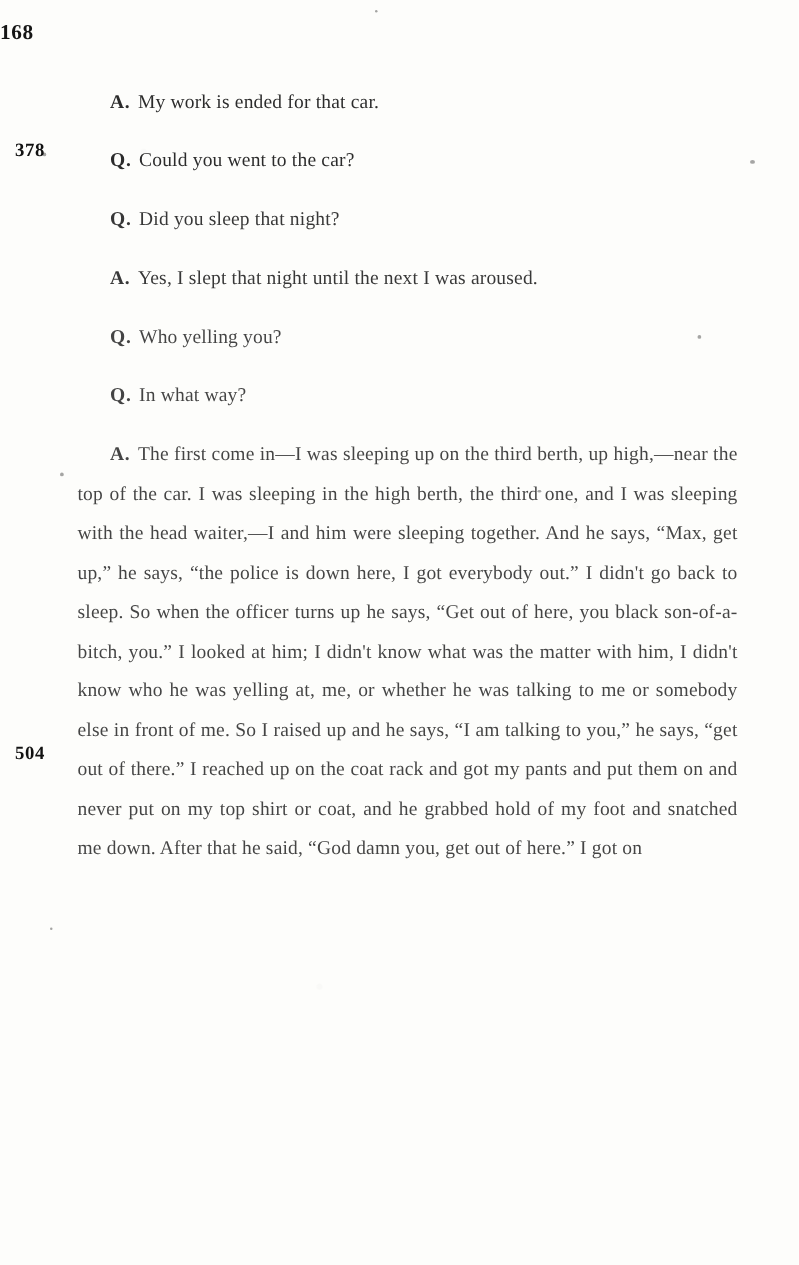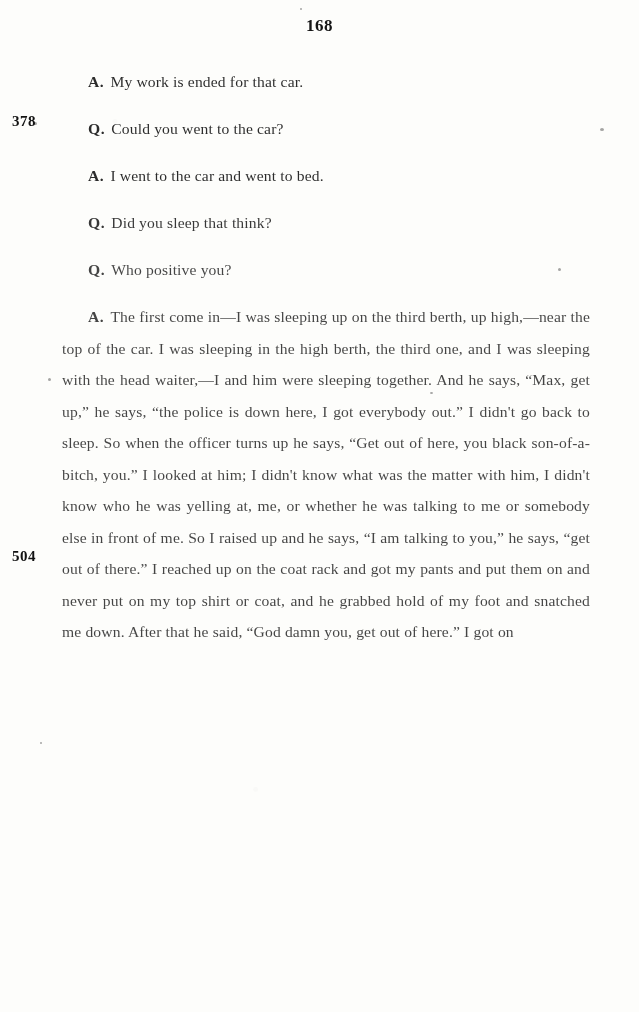--- a/index.html
+++ b/index.html
@@ -22,21 +22,20 @@
       radial-gradient(circle at 18% 12%, rgba(0,0,0,0.016) 0 2px, transparent 3px),
       radial-gradient(circle at 72% 40%, rgba(0,0,0,0.014) 0 2px, transparent 3px),
       radial-gradient(circle at 40% 78%, rgba(0,0,0,0.015) 0 2px, transparent 3px),
       #fdfdfb;
   }
   .page-number {
     position: absolute;
     top: 16px;
     left: 0;
     width: 639px;
-    text-align: center;
     font-size: 17px;
     font-weight: bold;
     letter-spacing: 0.5px;
     color: #151515;
   }
   .body-text {
     position: absolute;
     top: 50px;
     left: 62px;
     width: 528px;
@@ -91,39 +90,43 @@
     <div class="qa-block">
       <span class="line-num"></span>
       <p class="para indent fade-1"><span class="speaker">A.</span><span>My work is ended for that car.</span></p>
     </div>
 
     <div class="qa-block">
       <span class="line-num">378</span>
       <p class="para indent fade-1"><span class="speaker">Q.</span><span>Could you went to the car?</span></p>
     </div>
 
-    <div class="qa-block">
-      <span class="line-num"></span>
-      <p class="para indent fade-1"><span class="speaker">A.</span><span>I went to the car and went to bed.</span></p>
-    </div>
 
 
 
     <div class="qa-block">
       <span class="line-num"></span>
-      <p class="para indent fade-2"><span class="speaker">Q.</span><span>Did you sleep that think?</span></p>
+      <p class="para indent fade-2"><span class="speaker">Q.</span><span>Did you sleep that night?</span></p>
+    </div>
+
+    <div class="qa-block">
+      <span class="line-num"></span>
+      <p class="para indent fade-2"><span class="speaker">A.</span><span>Yes, I slept that night until the next I was aroused.</span></p>
+    </div>
+
+    <div class="qa-block">
+      <span class="line-num"></span>
+      <p class="para indent fade-3"><span class="speaker">Q.</span><span>Who yelling you?</span></p>
     </div>
 
 
     <div class="qa-block">
       <span class="line-num"></span>
-      <p class="para indent fade-3"><span class="speaker">Q.</span><span>Who positive you?</span></p>
+      <p class="para indent fade-3"><span class="speaker">Q.</span><span>In what way?</span></p>
     </div>
-
-
 
     <div class="qa-block">
       <span class="line-num" style="top:247px;">504</span>
       <p class="para indent fade-3"><span class="speaker">A.</span><span>The first come in—I was sleeping up on the third berth, up high,—near the top of the car. I was sleeping in the high berth, the third one, and I was sleeping with the head waiter,—I and him were sleeping together. And he says, “Max, get up,” he says, “the police is down here, I got everybody out.” I didn't go back to sleep. So when the officer turns up he says, “Get out of here, you black son-of-a-bitch, you.” I looked at him; I didn't know what was the matter with him, I didn't know who he was yelling at, me, or whether he was talking to me or somebody else in front of me. So I raised up and he says, “I am talking to you,” he says, “get out of there.” I reached up on the coat rack and got my pants and put them on and never put on my top shirt or coat, and he grabbed hold of my foot and snatched me down. After that he said, “God damn you, get out of here.” I got on</span></p>
     </div>
 
   </div>
 
   <div class="speckle" style="left:34px; top:122px; width:3px; height:3px;"></div>
   <div class="speckle" style="left:48px; top:378px; width:3px; height:3px;"></div>

